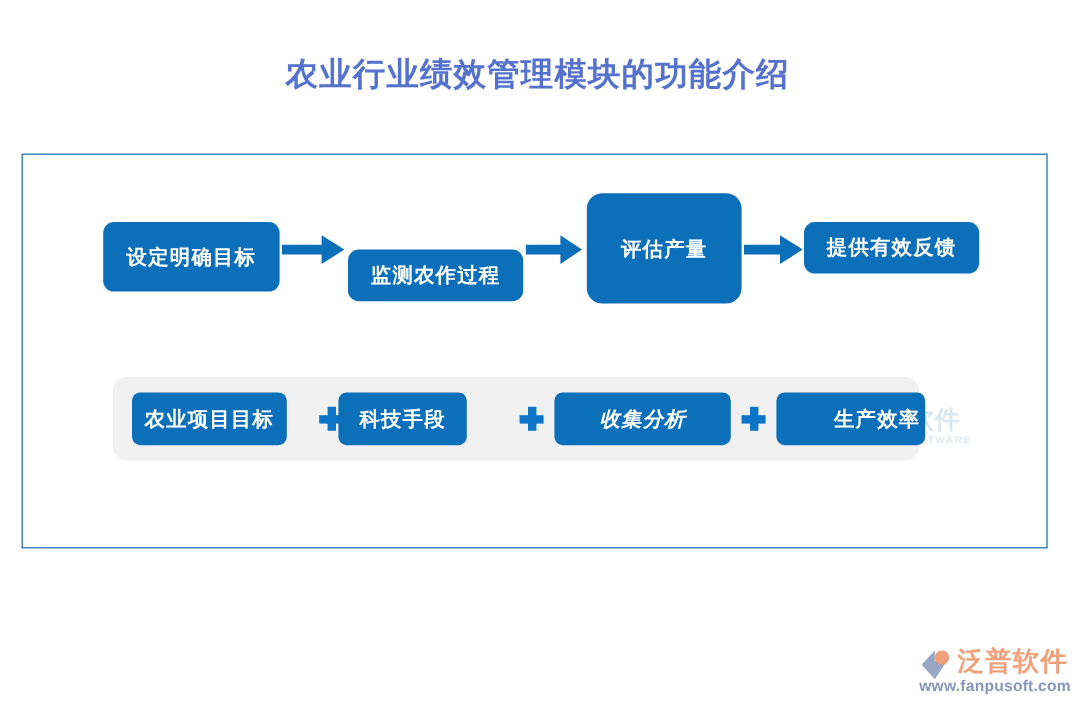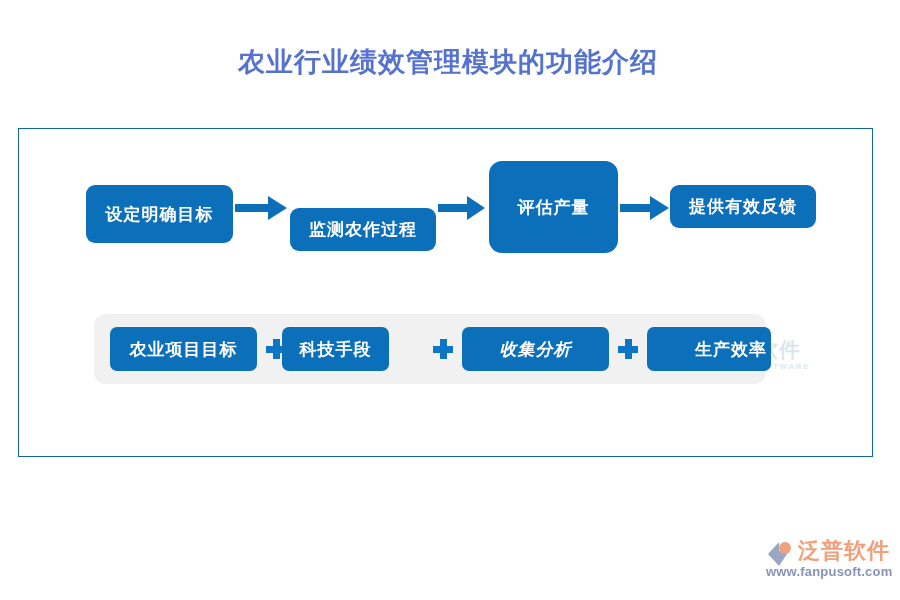--- a/index.html
+++ b/index.html
@@ -231,21 +231,21 @@
 
     <svg class="flow-arrow" style="left:601px; top:66px; width:50px;" viewBox="0 0 50 26">
       <path d="M0 9 L30 9 L30 1 L49 13 L30 25 L30 17 L0 17 Z" fill="#0c6fba"></path>
     </svg>
 
     <div class="flow-box" style="left:651px; top:56px; width:146px; height:43px;">提供有效反馈</div>
   </div>
 
   <div class="combo-panel">
 
-    <div class="combo-item" style="left:16px; width:147px;">农业项目目标</div>
+    <div class="combo-item" style="left:16px; width:129px;">农业项目目标</div>
 
     <div class="combo-plus" style="left:172px;">
       <span class="h"></span>
         <span class="v"></span>
     </div>
 
     <div class="combo-item" style="left:188px; width:107px;">科技手段</div>
 
     <div class="combo-plus" style="left:339px;">
       <span class="h"></span>

